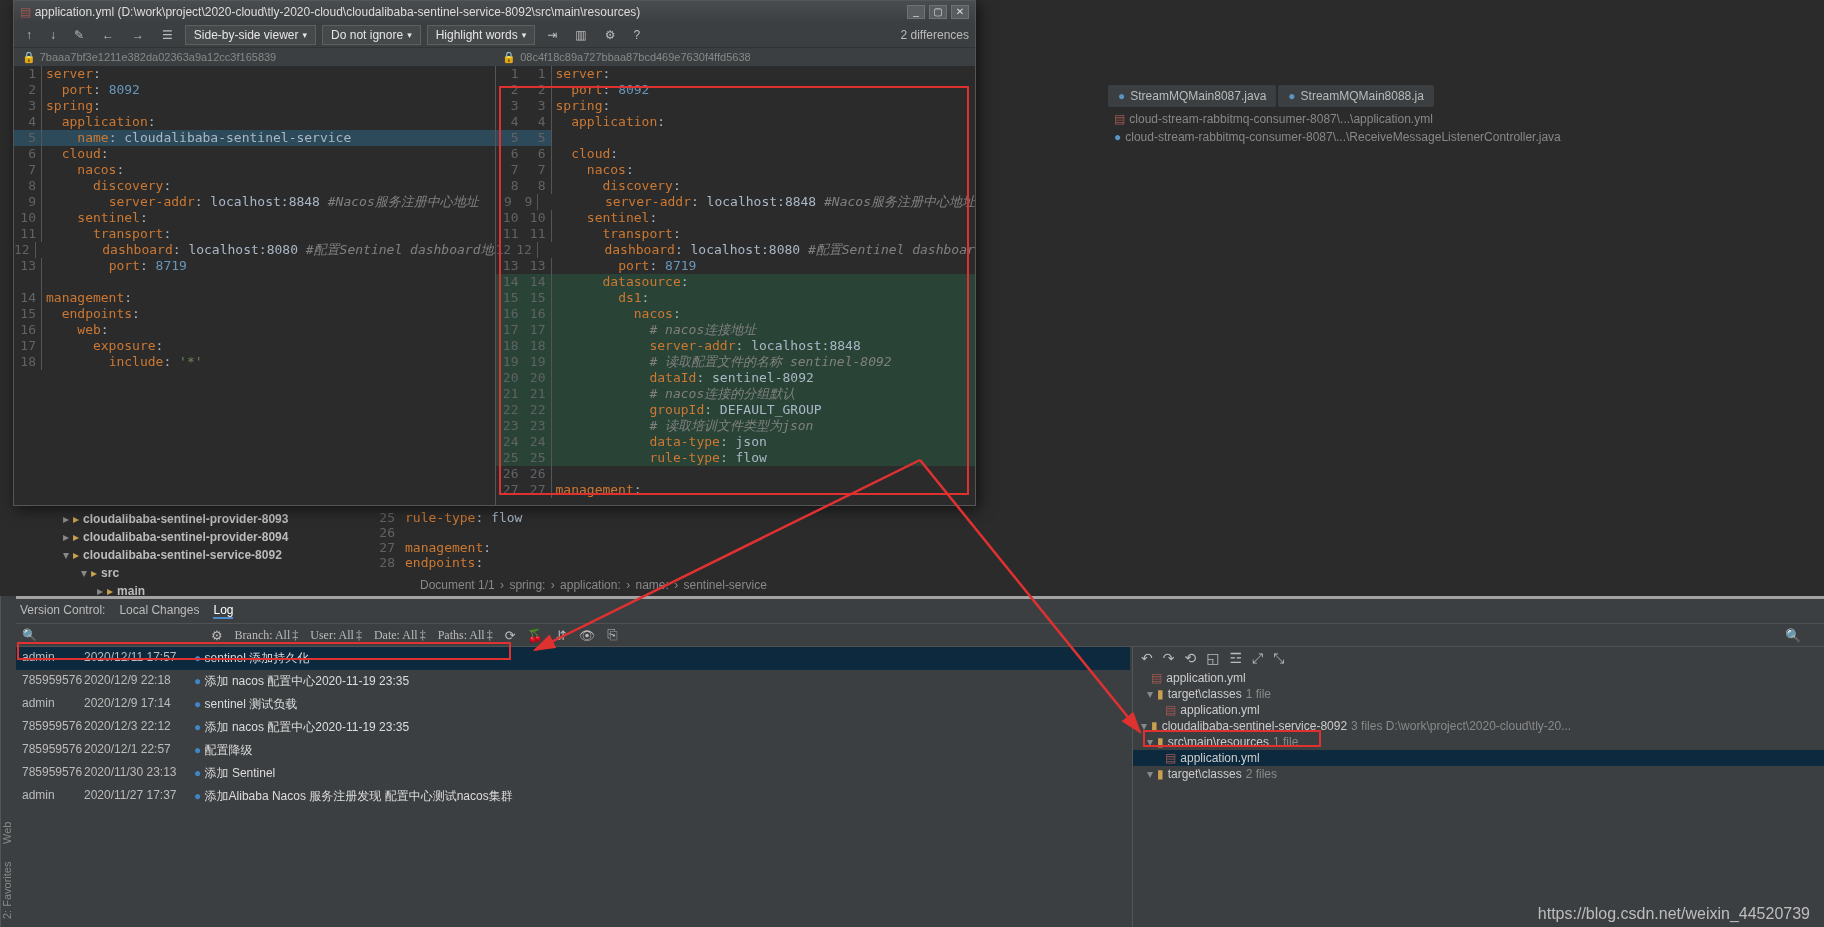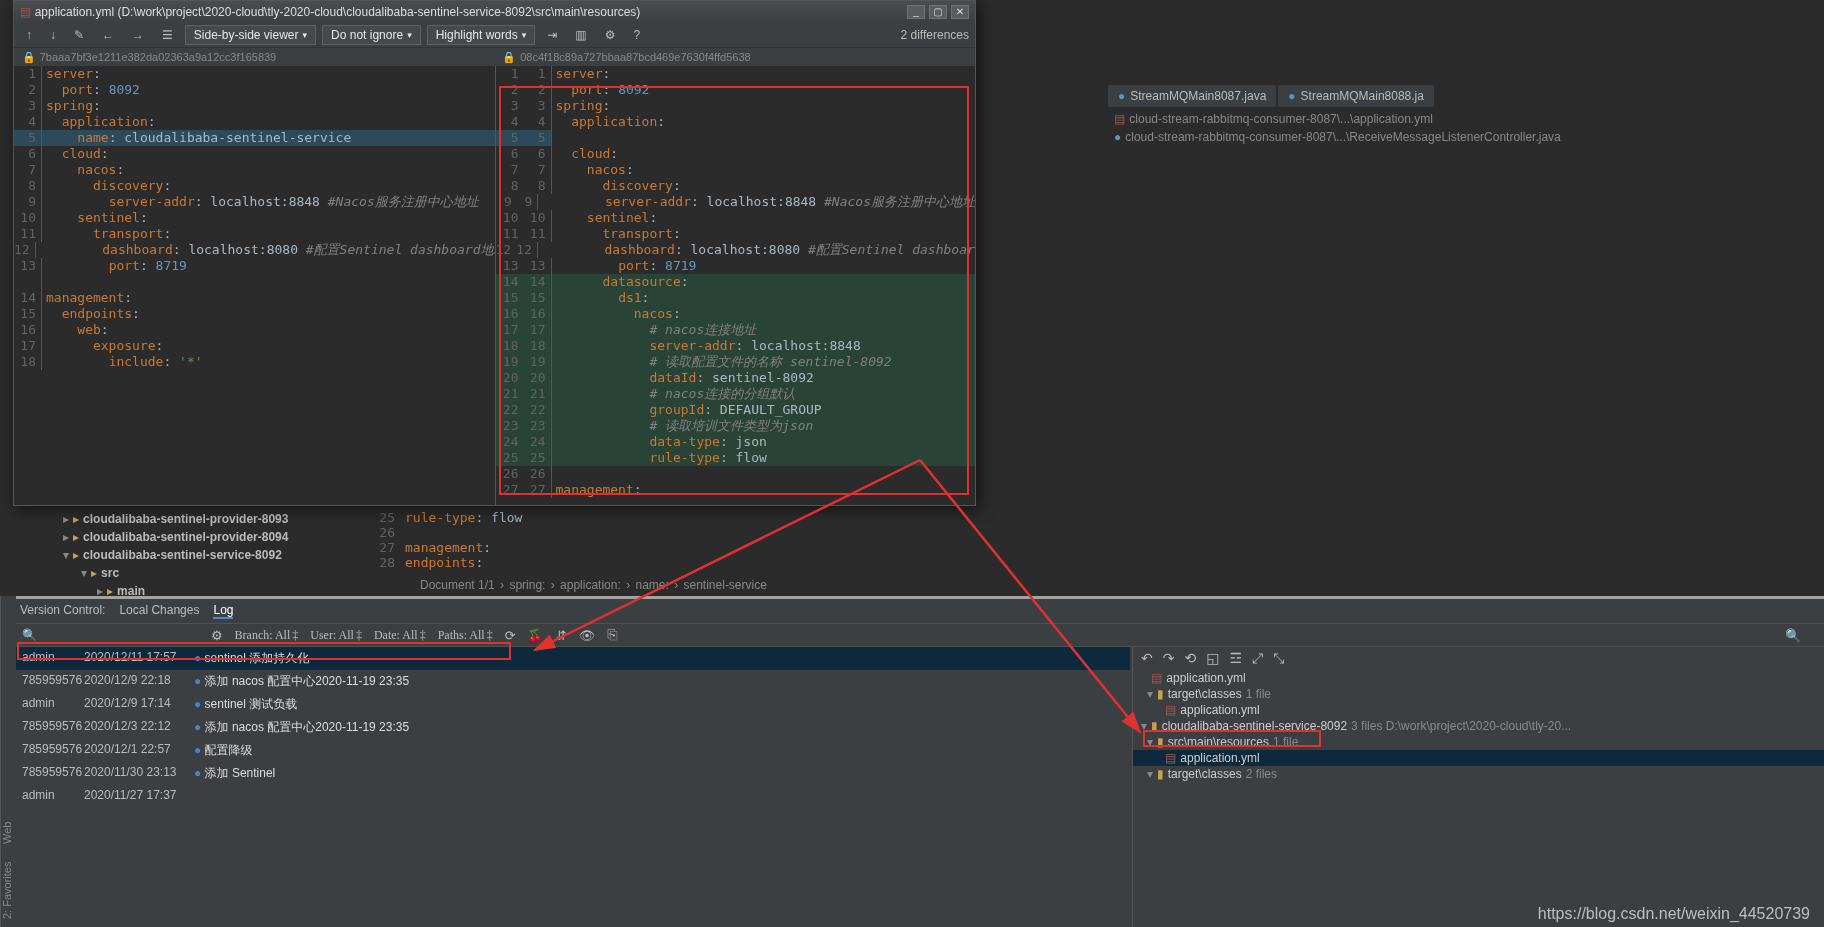--- a/index.html
+++ b/index.html
@@ -194,20 +194,21 @@
         <div class="msg"><span style="color:#3e86c7">●</span> 配置降级</div>
       </div>
       <div class="commit-row">
         <div class="hash">785959576</div>
         <div class="date">2020/11/30 23:13</div>
         <div class="msg"><span style="color:#3e86c7">●</span> 添加 Sentinel</div>
       </div>
       <div class="commit-row">
         <div class="hash">admin</div>
         <div class="date">2020/11/27 17:37</div>
+        <div class="msg"><span style="color:#3e86c7">●</span> 添加Alibaba Nacos 服务注册发现 配置中心测试nacos集群</div>
       </div>
     </div>
   <div class="origin-tag">
       <span class="y">origin &amp;</span> 
       <span class="m">master</span>
     </div>
   <div class="file-panel">
     <div class="fp-tools">
       <span>↶</span>
       <span>↷</span>

